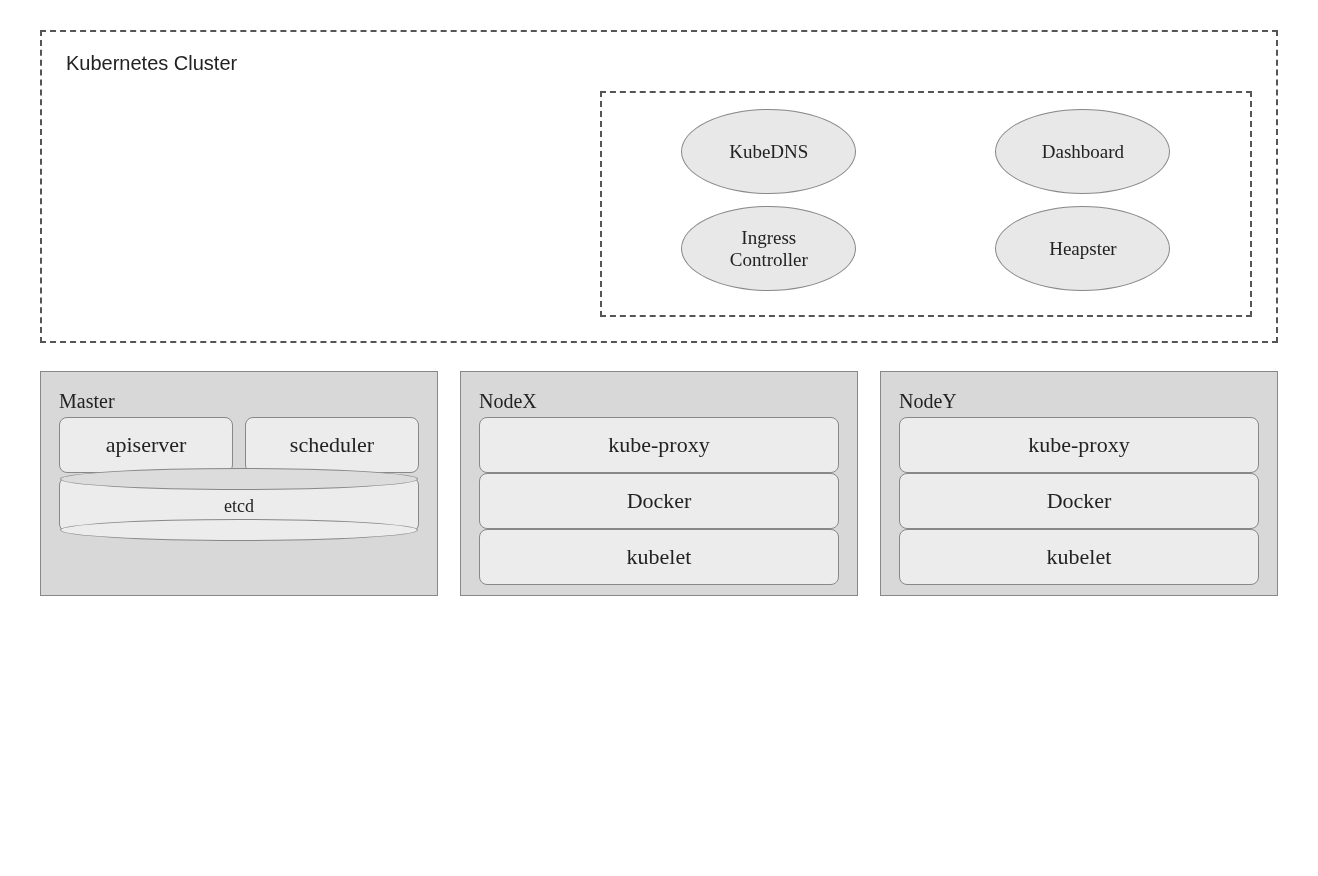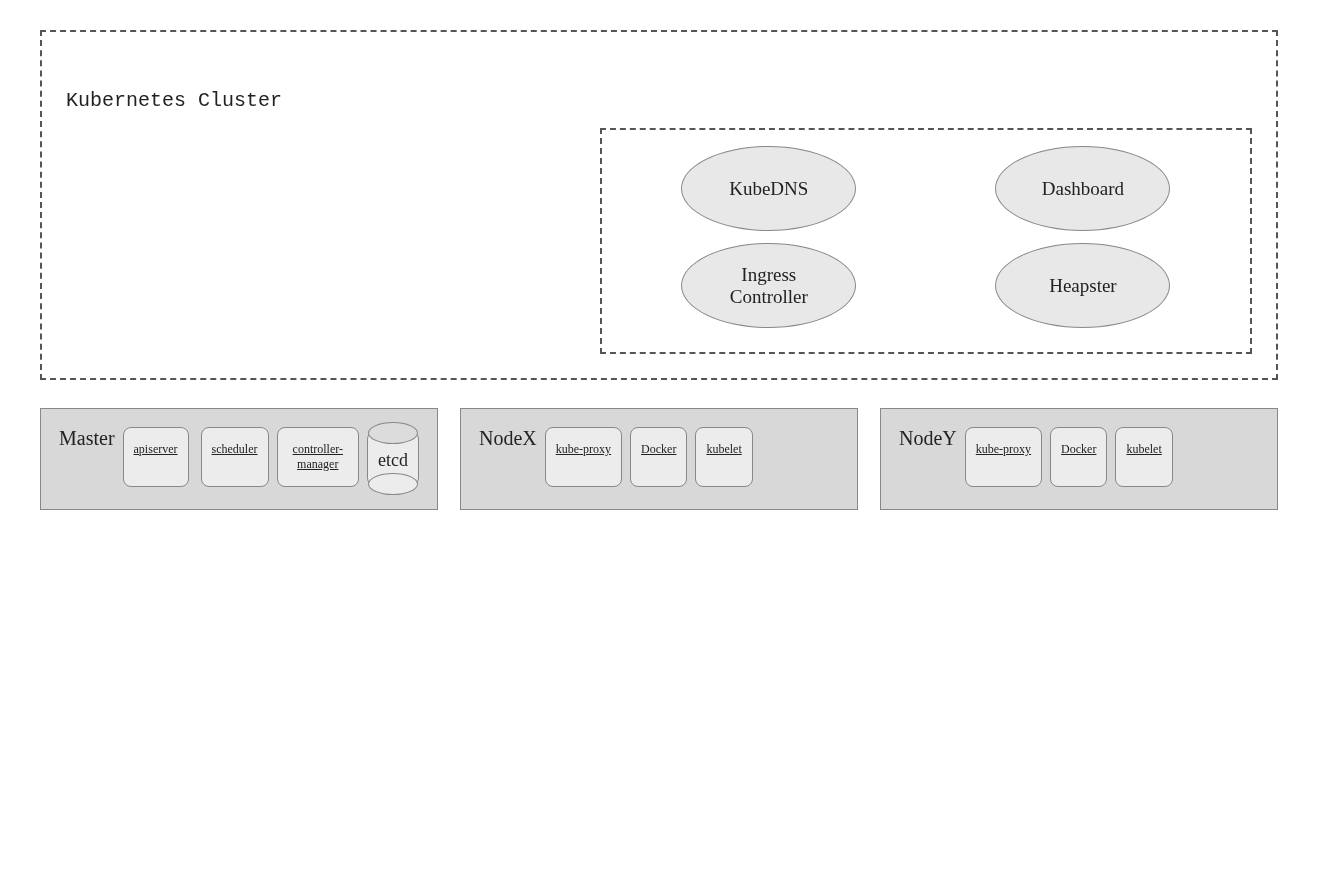--- a/index.html
+++ b/index.html
@@ -21,22 +21,21 @@
     .k8s-cluster {
       border: 2.5px dashed #555;
       width: 100%;
       padding: 20px 24px 24px 24px;
       position: relative;
       margin-bottom: 28px;
     }
     .k8s-cluster-label {
       font-size: 20px;
       margin-bottom: 16px;
-      font-family: Liberation Mono, monospace;
-      margin-top: 37px;
+      font-family: Liberation Sans, sans-serif;
     }
 
     
     .kube-system {
       border: 2px dashed #555;
       width: 55%;
       margin-left: auto;
       padding: 16px 20px 24px 20px;
       position: relative;
     }
@@ -72,41 +71,40 @@
       display: flex;
       flex-direction: row;
       gap: 22px;
       width: 100%;
     }
 
     .node-box {
       background: #d8d8d8;
       border: 1.5px solid #888;
       flex: 1;
-      padding: 18px 18px 22px 18px;
-      display: flex;
-      flex-direction: row;
-      gap: 8px;
+      padding: 18px 18px 10px 18px;
+      display: flex;
+      flex-direction: column;
+      gap: 0;
     }
 
     .node-label {
       font-size: 20px;
       font-family: Georgia, serif;
       margin-bottom: 4px;
     }
 
     .component-box {
       background: #ececec;
       border: 1.5px solid #888;
       border-radius: 8px;
       padding: 14px 10px;
       text-align: center;
-      font-size: 12px;
-      font-family: Georgia, serif;
-      text-decoration: underline;
+      font-size: 22px;
+      font-family: Georgia, serif;
     }
 
     .row-two {
       display: flex;
       flex-direction: row;
       gap: 12px;
     }
     .row-two .component-box {
       flex: 1;
     }
@@ -183,23 +181,20 @@
   <div class="node-box">
     <div class="node-label">Master</div>
     <div class="row-two">
       <div class="component-box">
         <span>apiserver</span>
       </div>
       <div class="component-box">
         <span>scheduler</span>
       </div>
     </div>
-    <div class="component-box">
-      <span>controller-manager</span>
-    </div>
 
     <div class="etcd-wrap">
       <div class="etcd-cylinder">
         <span class="etcd-text">etcd</span>
       </div>
     </div>
   </div>
 
   <div class="node-box">
     <div class="node-label">NodeX</div>

